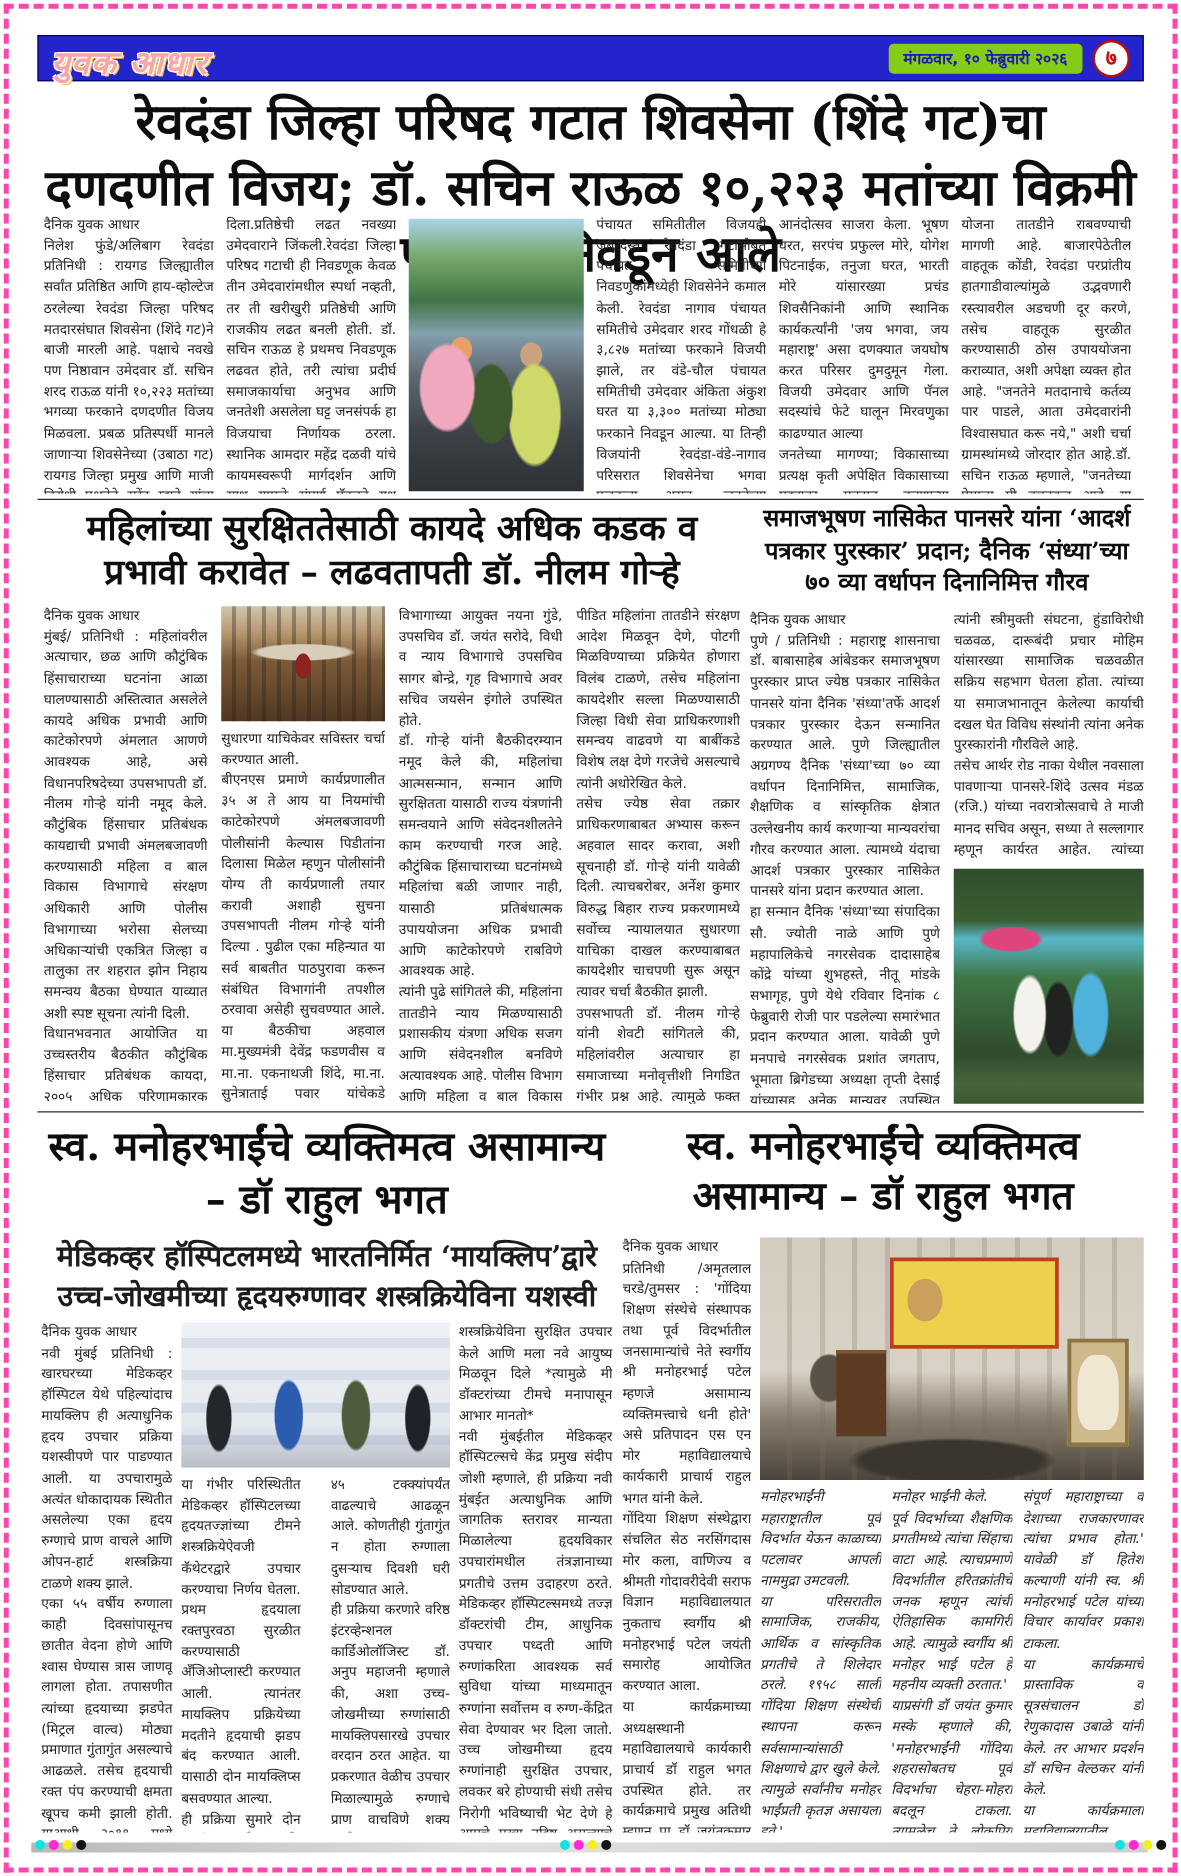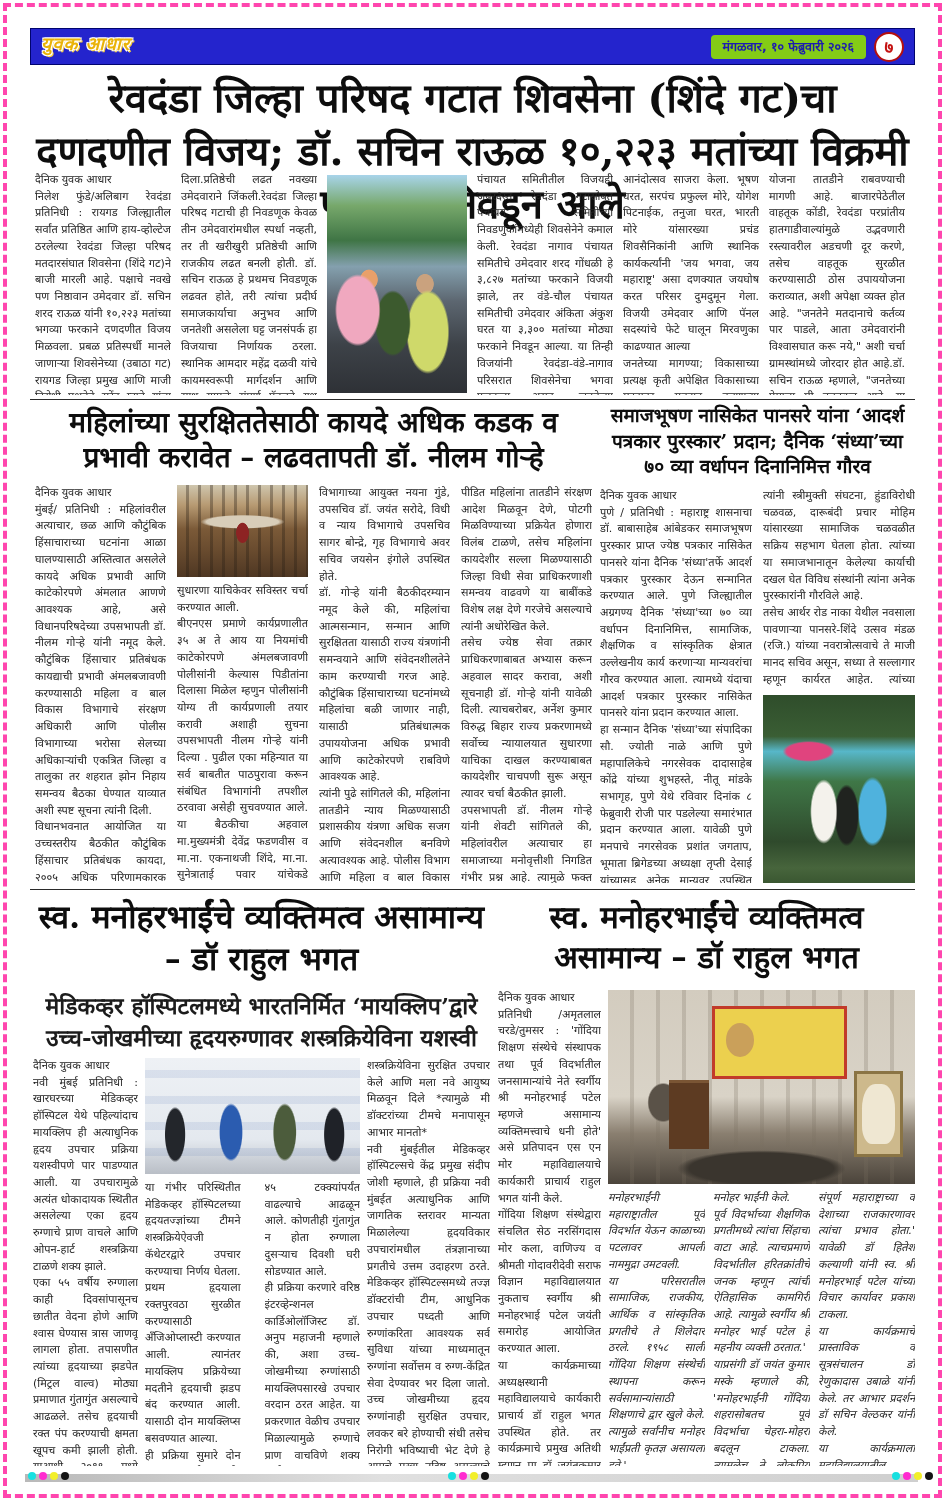--- a/index.html
+++ b/index.html
@@ -10,21 +10,21 @@
   }
   .page-border { position:absolute; inset:3px; border:4px dashed #ff46ae; pointer-events:none; }
 
   
   .masthead {
     position:absolute; left:30px; top:28px; width:885px; height:37px;
     background:#2424cd; border:1px solid #00046e; box-sizing:border-box;
   }
   .logo {
     position:absolute; left:10px; top:2px; font-family:"DejaVu Serif", serif;
-    font-size:18px; font-weight:bold; font-style:italic; color:#eab308;
+    font-size:26px; font-weight:bold; font-style:italic; color:#fca5a5;
     text-shadow:-1px -1px 0 #fff, 1px -1px 0 #fff, -1px 1px 0 #fff, 1px 1px 0 #fff, 2px 2px 0 #f3c93b;
     letter-spacing:1px;
   }
   .date-pill {
     position:absolute; right:48px; top:6px; height:24px; line-height:24px;
     background:#84cc16; border-radius:4px; padding:0 12px;
     color:#1c1cb0; font-size:12.5px; font-weight:bold;
   }
   .page-num {
     position:absolute; right:10px; top:3px; width:30px; height:30px; border-radius:50%;

